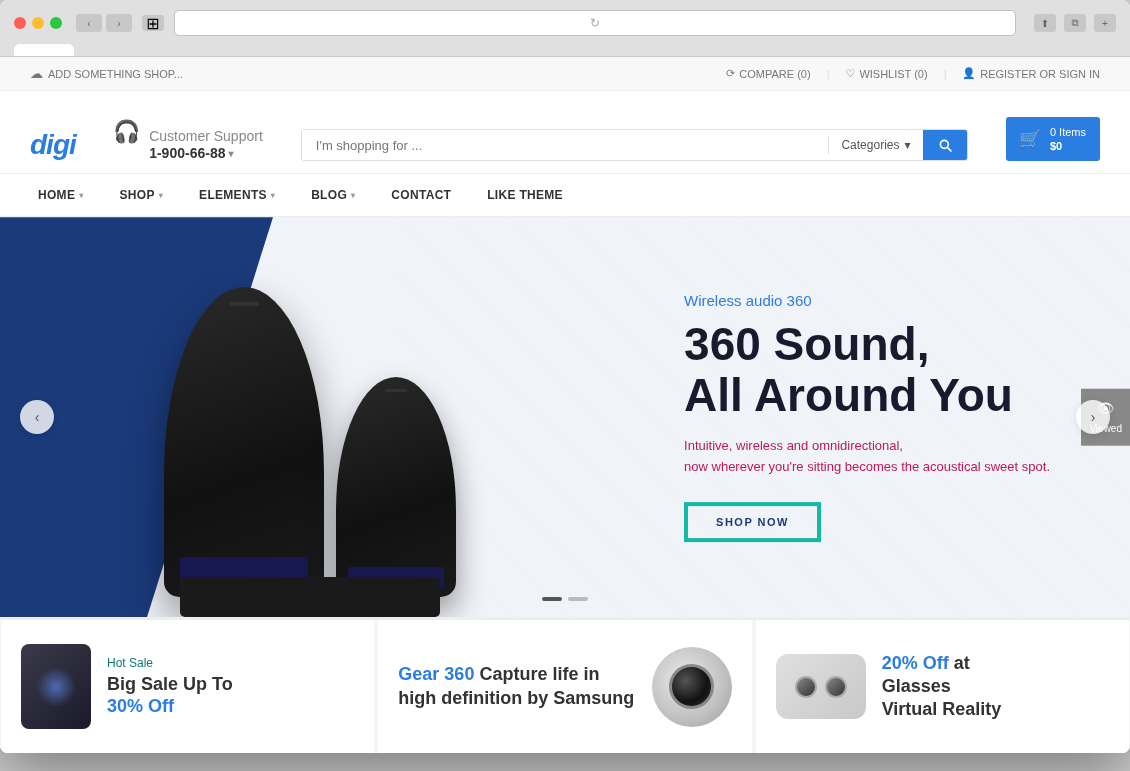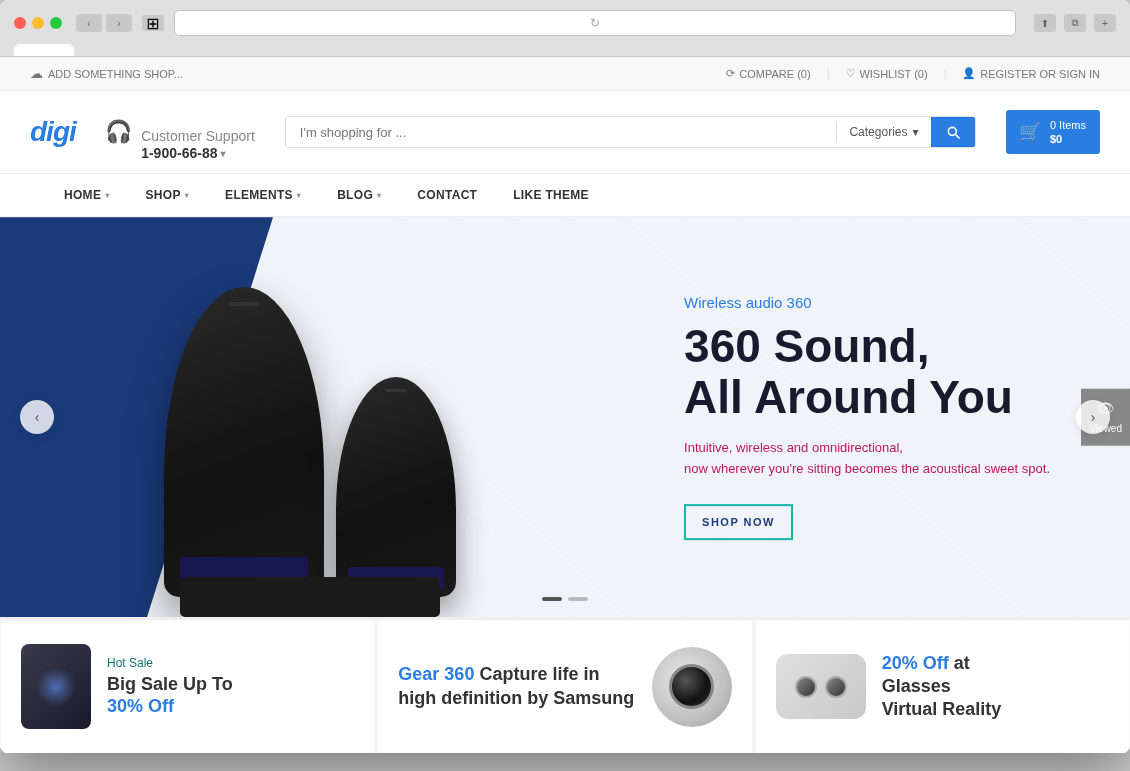--- a/index.html
+++ b/index.html
@@ -28,54 +28,54 @@
     .site { background: white; }
 
     
     .top-bar { background: #f8f8f8; border-bottom: 1px solid #eee; padding: 0 30px; height: 34px; display: flex; align-items: center; justify-content: space-between; font-size: 11px; color: #777; }
     .top-bar-left { display: flex; align-items: center; gap: 5px; }
     .top-bar-right { display: flex; align-items: center; gap: 16px; }
     .top-bar-item { display: flex; align-items: center; gap: 4px; cursor: pointer; }
     .top-bar-sep { color: #ddd; }
 
     
-    .header { padding: 12px 30px; display: flex; align-items: center; gap: 20px; border-bottom: 1px solid #eee; }
+    .header { padding: 12px 30px; display: flex; align-items: flex-end; gap: 28px; border-bottom: 1px solid #eee; }
     .logo { font-size: 28px; font-weight: 700; color: #2a7de1; font-style: italic; letter-spacing: -1px; margin-right: 10px; }
     .logo-text { color: #2a7de1; }
     .support { display: flex; align-items: center; gap: 8px; margin-right: 10px; }
     .support-icon { font-size: 22px; color: #555; }
     .support-text { font-size: 14px; color: #888; line-height: 1.3; margin-top: 24px; }
     .support-phone { font-size: 14px; font-weight: 600; color: #333; display: flex; align-items: center; gap: 3px; }
     .phone-arrow { font-size: 10px; color: #888; }
     .search-bar { flex: 1; display: flex; align-items: center; border: 1px solid #ddd; border-radius: 3px; overflow: hidden; height: 32px; }
     .search-input { flex: 1; border: none; outline: none; padding: 0 14px; font-size: 13px; color: #aaa; height: 100%; }
     .search-divider { width: 1px; background: #ddd; height: 60%; }
     .search-categories { display: flex; align-items: center; gap: 5px; padding: 0 12px; font-size: 12px; color: #555; cursor: pointer; white-space: nowrap; }
     .search-btn { background: #2a7de1; border: none; width: 44px; height: 100%; cursor: pointer; display: flex; align-items: center; justify-content: center; }
     .search-btn svg { width: 16px; height: 16px; fill: white; }
     .cart-btn { background: #2a7de1; color: white; border-radius: 3px; padding: 8px 14px; display: flex; align-items: center; gap: 8px; cursor: pointer; margin-left: 10px; }
     .cart-icon { font-size: 18px; }
     .cart-info { font-size: 11px; line-height: 1.3; }
     .cart-items { font-weight: 500; }
     .cart-price { font-weight: 600; }
 
     
-    .nav { background: white; border-bottom: 1px solid #eee; padding: 0 46px; display: flex; align-items: center; }
+    .nav { background: white; border-bottom: 1px solid #eee; padding: 0 20px; display: flex; align-items: center; }
     .nav-item { padding: 14px 18px; font-size: 13px; font-weight: 600; color: #333; letter-spacing: 0.3px; cursor: pointer; display: flex; align-items: center; gap: 4px; text-transform: uppercase; font-size: 12px; position: relative; }
     .nav-arrow-icon { font-size: 8px; color: #999; }
 
     
     .hero { position: relative; background: #f0f3f8; overflow: hidden; height: 400px; }
     .hero-bg { position: absolute; top: 0; left: 0; right: 0; bottom: 0; }
     .hero-blue-triangle { position: absolute; top: 0; left: 0; width: 420px; height: 100%; background: #1a3a7a; clip-path: polygon(0 0, 65% 0, 35% 100%, 0 100%); }
     .hero-content { position: absolute; right: 80px; top: 50%; transform: translateY(-50%); max-width: 400px; }
     .hero-subtitle { color: #2a7de1; font-size: 15px; font-weight: 400; margin-bottom: 10px; }
     .hero-title { font-size: 46px; font-weight: 700; color: #1a1a2e; line-height: 1.1; margin-bottom: 16px; }
     .hero-desc { font-size: 13px; color: #be185d; line-height: 1.6; margin-bottom: 24px; }
-    .hero-btn { display: inline-block; border: 2px solid #14b8a6; color: #1a3a7a; padding: 10px 16px; font-size: 11px; font-weight: 700; letter-spacing: 1.5px; cursor: pointer; text-transform: uppercase; }
+    .hero-btn { display: inline-block; border: 4px solid #14b8a6; color: #1a3a7a; padding: 10px 28px; font-size: 11px; font-weight: 700; letter-spacing: 1.5px; cursor: pointer; text-transform: uppercase; }
 
     
     .speaker-container { position: absolute; left: 140px; bottom: 0; width: 340px; height: 380px; display: flex; align-items: flex-end; justify-content: center; gap: 10px; }
     .speaker-large { width: 160px; height: 310px; background: linear-gradient(160deg, #2a2a2a 0%, #111 60%, #1a1a1a 100%); border-radius: 50% 50% 15px 15px / 60% 60% 15px 15px; position: relative; box-shadow: 0 20px 40px rgba(0,0,0,0.4); }
     .speaker-large::after { content: ''; position: absolute; bottom: 10px; left: 50%; transform: translateX(-50%); width: 80%; height: 30px; background: #1a1a6a; border-radius: 3px; opacity: 0.7; }
     .speaker-small { width: 120px; height: 220px; background: linear-gradient(160deg, #2a2a2a 0%, #111 60%, #1a1a1a 100%); border-radius: 50% 50% 15px 15px / 60% 60% 15px 15px; position: relative; box-shadow: 0 15px 30px rgba(0,0,0,0.4); }
     .speaker-small::after { content: ''; position: absolute; bottom: 8px; left: 50%; transform: translateX(-50%); width: 80%; height: 22px; background: #1a1a6a; border-radius: 3px; opacity: 0.7; }
     .speaker-base { position: absolute; bottom: 0; left: 50%; transform: translateX(-50%); width: 260px; height: 40px; background: #1a1a1a; border-radius: 5px; }
 
     

